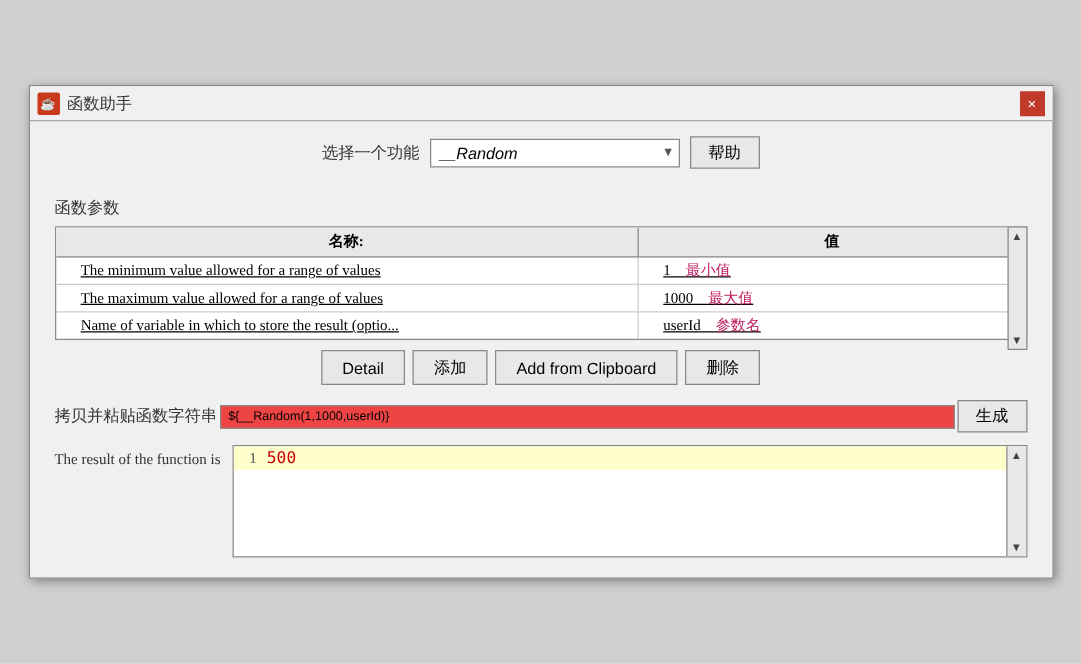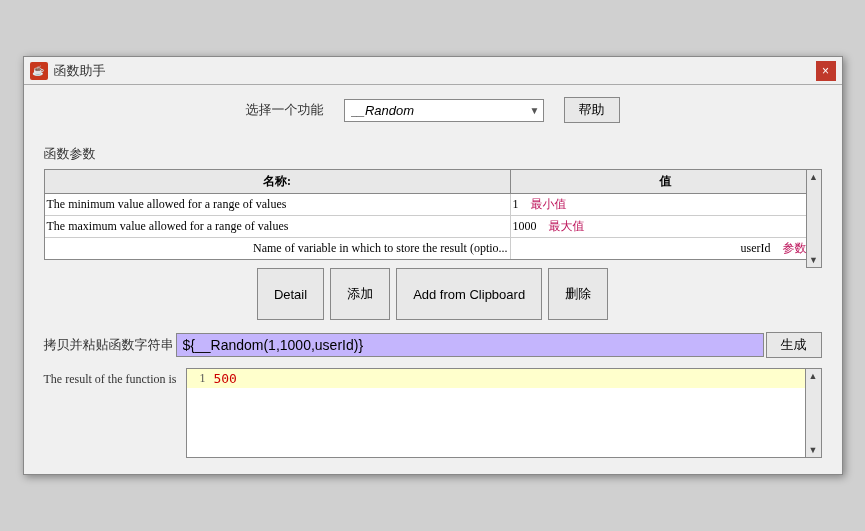--- a/index.html
+++ b/index.html
@@ -67,21 +67,21 @@
     .label {
       font-size: 13px;
       color: #333;
       white-space: nowrap;
     }
     .select-row {
       display: flex;
       align-items: center;
       justify-content: center;
       margin-bottom: 22px;
-      gap: 20px;
+      gap: 8px;
     }
     .select-wrap {
       position: relative;
       display: inline-block;
     }
     select {
       appearance: none;
       -webkit-appearance: none;
       background: white;
       border: 1px solid #888;
@@ -131,30 +131,30 @@
       padding: 3px 6px;
       text-align: center;
       font-weight: bold;
       font-size: 12px;
     }
     .params-table th:first-child {
       border-right: 1px solid #888;
       width: 60%;
     }
     .params-table td {
-      padding: 2px 2px;
+      padding: 2px 20px;
       border-bottom: 1px solid #ccc;
       vertical-align: middle;
+      text-decoration: underline;
     }
     .params-table td:first-child {
       border-right: 1px solid #ccc;
     }
     .params-table tr:last-child td {
       border-bottom: none;
-      text-align: right;
     }
     .table-scrollbar {
       position: absolute;
       right: 0;
       top: 0;
       bottom: 0;
       width: 16px;
       background: #e8e8e8;
       border: 1px solid #888;
       display: flex;
@@ -173,42 +173,42 @@
     }
     .action-buttons {
       display: flex;
       gap: 6px;
       justify-content: center;
       margin-bottom: 12px;
     }
     .action-btn {
       background: #e8e8e8;
       border: 1px solid #888;
-      padding: 16px 16px;
+      padding: 4px 16px;
       font-size: 13px;
       cursor: pointer;
       text-align: right;
     }
     .copy-row {
       display: flex;
       align-items: center;
       gap: 2px;
       margin-bottom: 10px;
     }
     .copy-label {
       font-size: 13px;
       color: #333;
       white-space: nowrap;
     }
     .copy-input {
       flex: 1;
       border: 1px solid #888;
       padding: 3px 6px;
-      font-size: 14px;
-      background: #c4b5fd;
+      font-size: 10px;
+      background: #ef4444;
     }
     .result-section {
       display: flex;
       align-items: flex-start;
       gap: 10px;
     }
     .result-label {
       font-size: 12px;
       color: #333;
       font-weight: normal;

